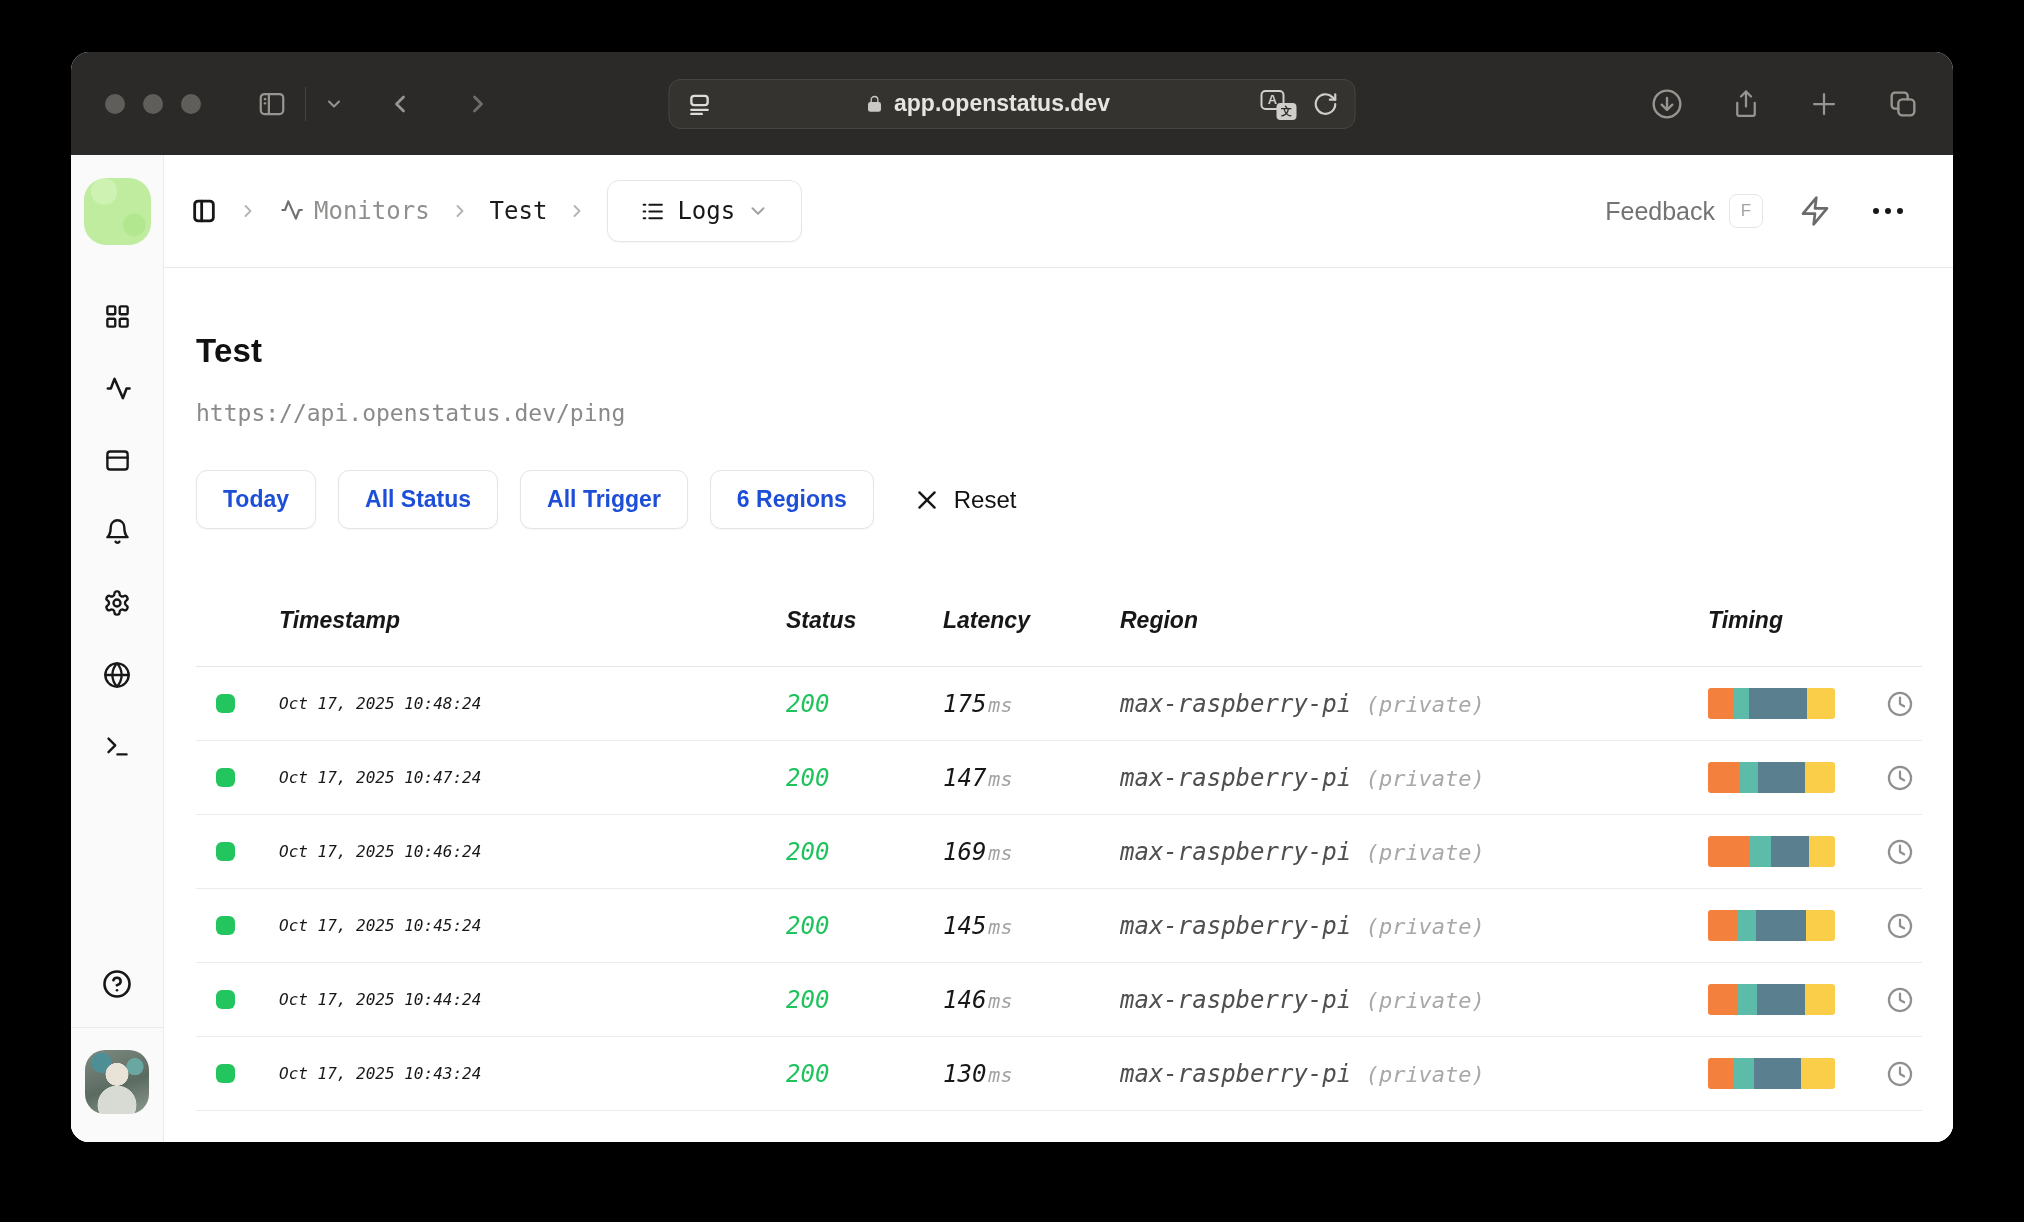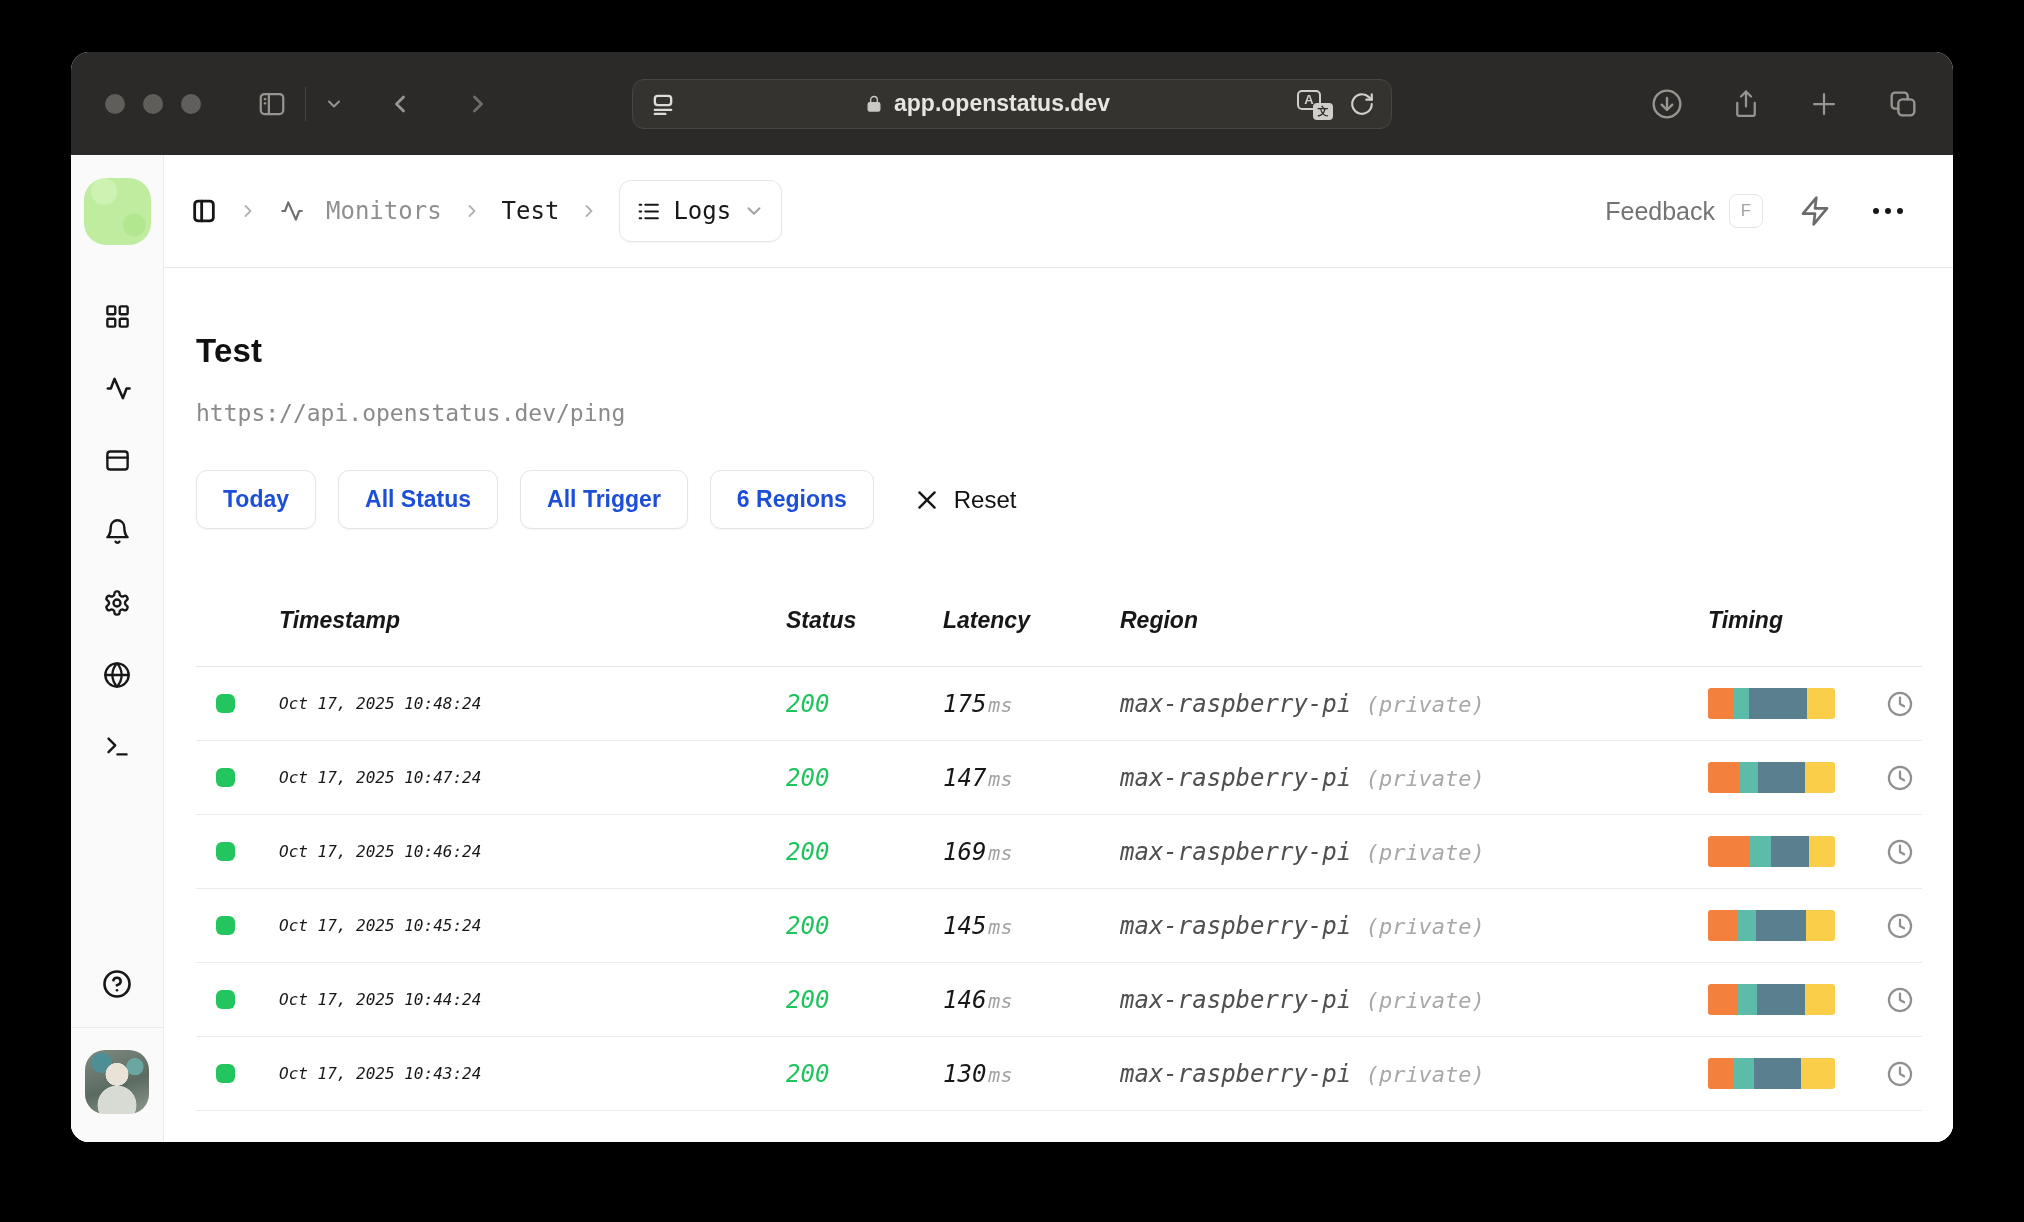--- a/index.html
+++ b/index.html
@@ -13,21 +13,21 @@
 
   
   .chrome { height:103px; background:#2b2a28; display:flex; align-items:center;
             padding:0 34px; flex-shrink:0; position:relative; }
   .traffic { display:flex; gap:18px; align-items:center; }
   .traffic span { width:20px; height:20px; border-radius:50%; background:#5f5e5a; display:block; }
   .chrome-group { display:flex; align-items:center; margin-left:56px; gap:14px; color:#96958f; }
   .chrome-divider { width:1px; height:34px; background:#454441; margin:0 4px; }
   .nav-arrows { display:flex; align-items:center; gap:50px; margin-left:42px; }
   .url-bar { position:absolute; left:50%; top:50%; transform:translate(-50%,-50%);
-             width:760px; height:50px; background:#343330; border:1px solid #474643;
+             width:687px; height:50px; background:#343330; border:1px solid #474643;
              border-radius:12px; display:flex; align-items:center; padding:0 16px; }
   .url-center { flex:1; display:flex; align-items:center; justify-content:center; gap:10px;
                 color:#e6e5e2; font-size:23px; font-weight:600; }
   .url-right { display:flex; align-items:center; gap:16px; }
   .translate-badge { position:relative; width:36px; height:28px; }
   .tb-a { position:absolute; left:0; top:0; width:24px; height:20px; border:2px solid #cfcec9;
           border-radius:5px; color:#cfcec9; font-size:13px; font-weight:700; text-align:center; line-height:16px; }
   .tb-w { position:absolute; right:0; bottom:-2px; width:20px; height:17px; background:#cfcec9;
           border-radius:4px; color:#2b2a28; font-size:11px; font-weight:700; text-align:center; line-height:17px; }
   .chrome-right { margin-left:auto; display:flex; align-items:center; gap:48px; color:#96958f; }
@@ -53,25 +53,25 @@
               linear-gradient(160deg, #7d8a80 0%, #5c6b62 55%, #8c9a8e 100%); }
 
   .main-col { flex:1; display:flex; flex-direction:column; min-width:0; }
 
   
   .page-header { height:113px; border-bottom:1px solid #e8e8e8; display:flex; align-items:center;
                  padding:0 44px 0 26px; flex-shrink:0; background:#fff; }
   .crumbs { display:flex; align-items:center; gap:20px; }
   .crumb-toggle { color:#171717; display:flex; }
   .crumb-sep { color:#b3b3b1; display:flex; }
-  .crumb-item { display:flex; align-items:center; gap:22px; font-size:24px; }
+  .crumb-item { display:flex; align-items:flex-start; gap:10px; font-size:24px; }
   .crumb-muted { color:#8f8f8d; }
   .crumb-dark { color:#1a1a1a; }
   .logs-btn { display:flex; align-items:center; gap:12px; border:1px solid #e5e5e5; background:#fff;
-              border-radius:12px; height:62px; padding:0 16px; font-size:24px; color:#171717;
+              border-radius:12px; height:62px; padding:0 32px; font-size:24px; color:#171717;
               box-shadow:0 1px 2px rgba(0,0,0,.04); cursor:pointer; }
   .logs-chevron { color:#a3a3a1; display:flex; }
   .header-actions { margin-left:auto; display:flex; align-items:center; gap:36px; }
   .feedback { display:flex; align-items:center; gap:14px; font-size:25px; color:#737373; cursor:pointer; }
   .key-badge { width:34px; height:34px; border:1px solid #e5e5e5; border-radius:8px; color:#a3a3a3;
                font-size:17px; display:flex; align-items:center; justify-content:center; }
   .zap { color:#6b6b6b; display:flex; cursor:pointer; }
   .ellipsis { display:flex; gap:6px; cursor:pointer; padding:6px; }
   .ellipsis i { width:6px; height:6px; border-radius:50%; background:#171717; display:block; }
 

